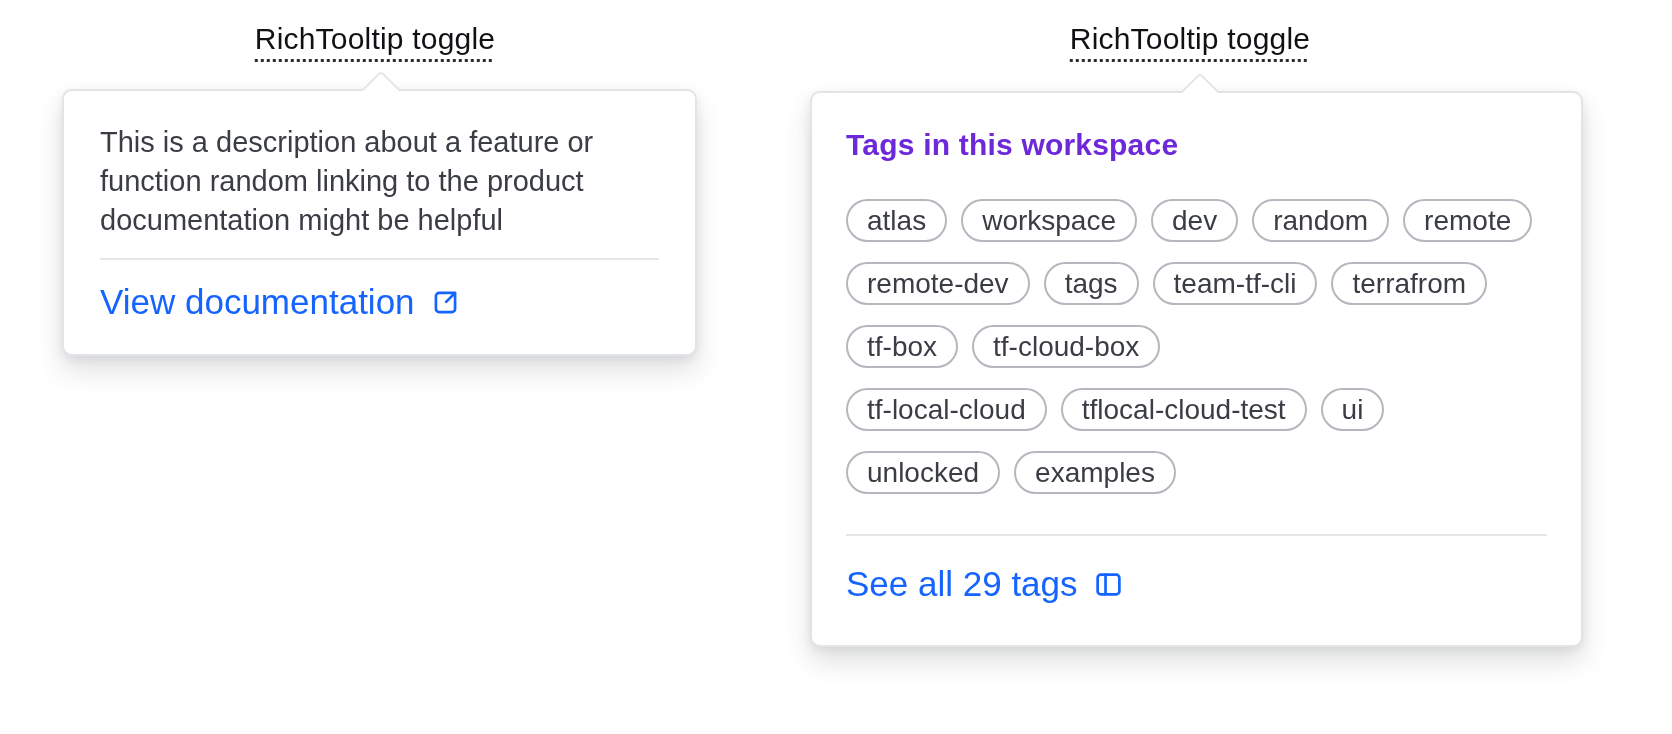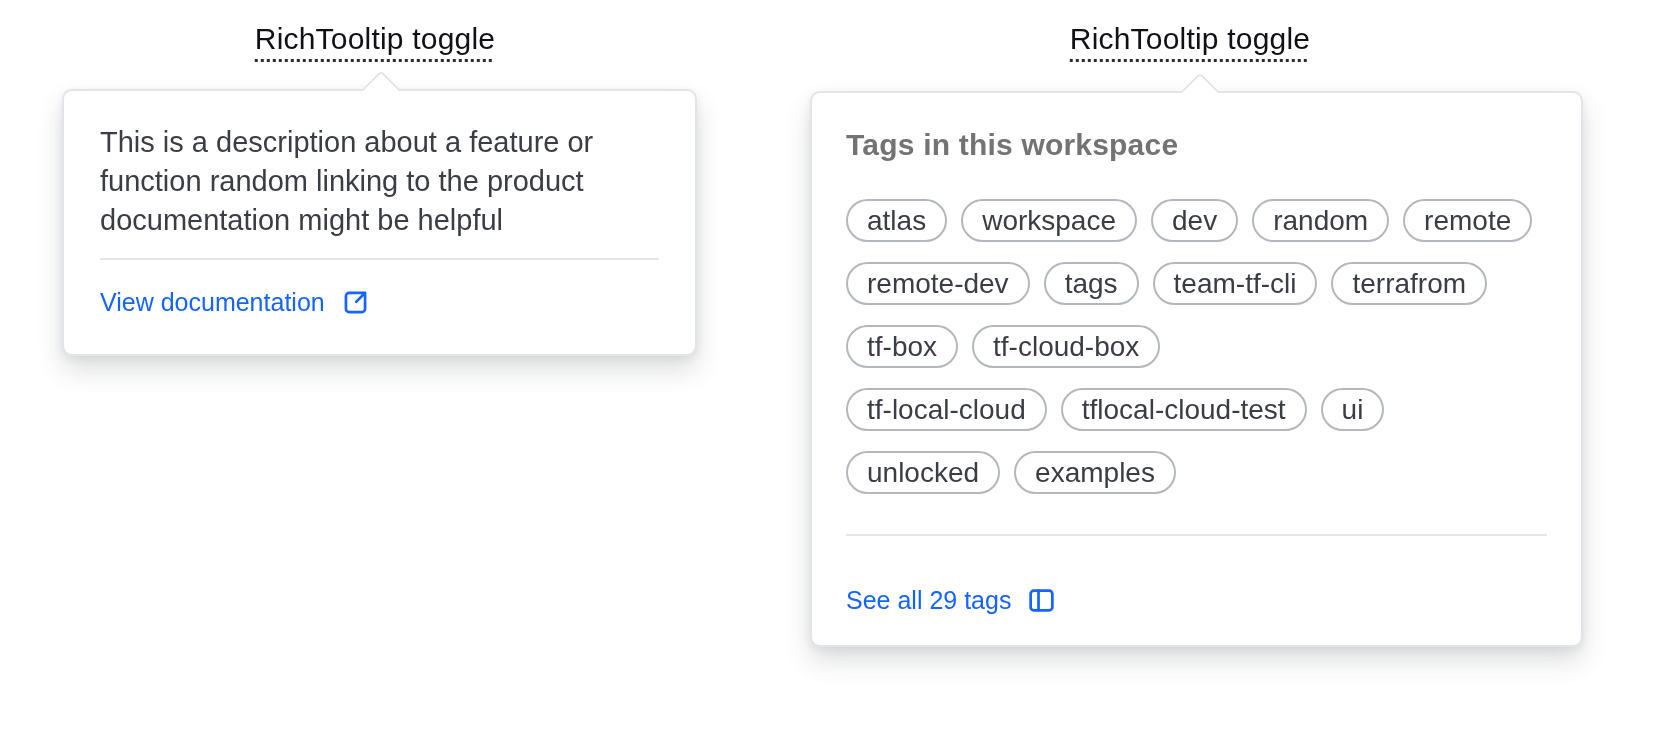--- a/index.html
+++ b/index.html
@@ -46,29 +46,29 @@
   .description {
     font-size:29px; line-height:39px; color:var(--text, #3b3d45);
     margin:0; max-width:565px;
   }
 
   .divider { border:0; border-top:2px solid #e4e6e9; margin:18px 0 0 0; }
   .card-right .divider { margin-top:40px; }
 
   .link-row {
     display:inline-flex; align-items:center; gap:15px; margin-top:22px;
-    color:var(--link-blue, #1564ff); font-size:25px; font-weight:500;
+    color:var(--link-blue, #1564ff); font-size:35px; font-weight:500;
     line-height:40px; text-decoration:none; cursor:pointer;
   }
-  .card-right .link-row { margin-top:44px; }
+  .card-right .link-row { margin-top:28px; }
   .icon svg { width:31px; height:31px; display:block; }
 
   .heading {
     margin:0; font-size:30px; line-height:40px; font-weight:700;
-    color:#737373; letter-spacing:.2px;
+    color:#6d28d9; letter-spacing:.2px;
   }
 
   .tag-rows { margin-top:34px; }
   .tag-row { display:flex; gap:14px; margin-bottom:20px; }
   .tag-row:last-child { margin-bottom:12px; }
   .pill {
     box-sizing:border-box; height:43px; display:inline-flex; align-items:center;
     padding:12px 19px; border:2px solid var(--pill-border, #b4b8be);
     border-radius:999px; background:#fff;
     font-size:28px; color:var(--text, #3b3d45); white-space:nowrap;

